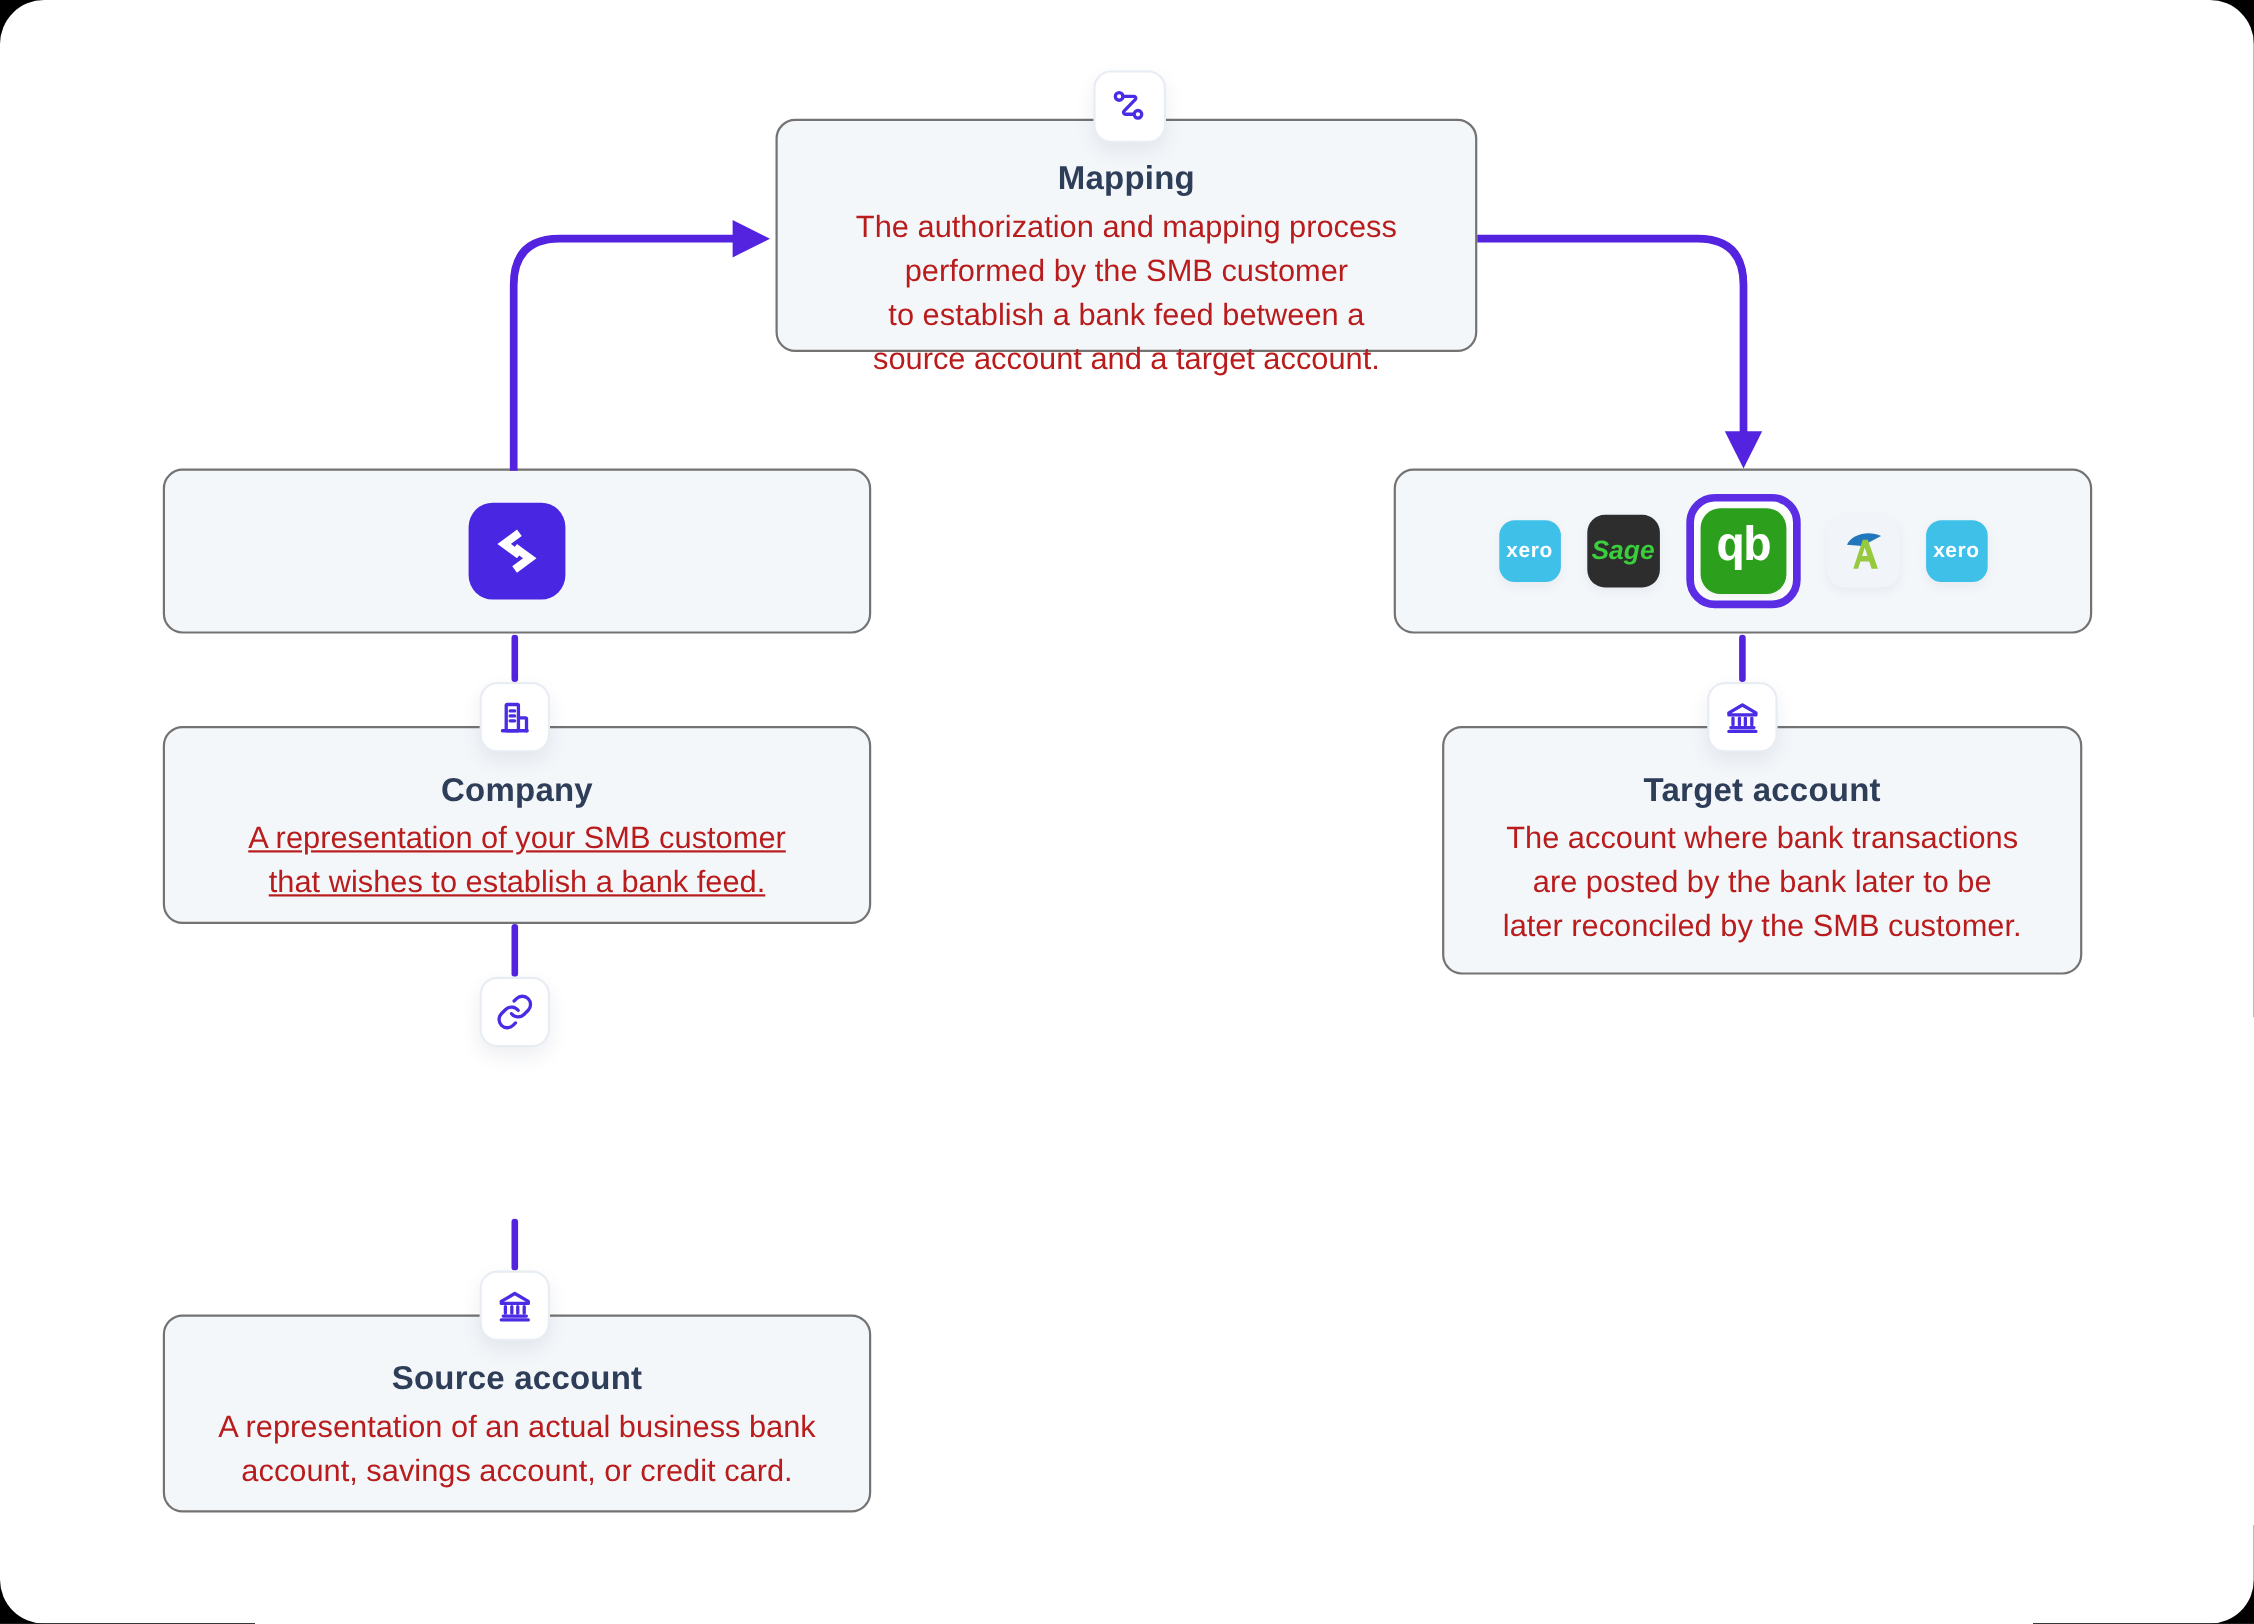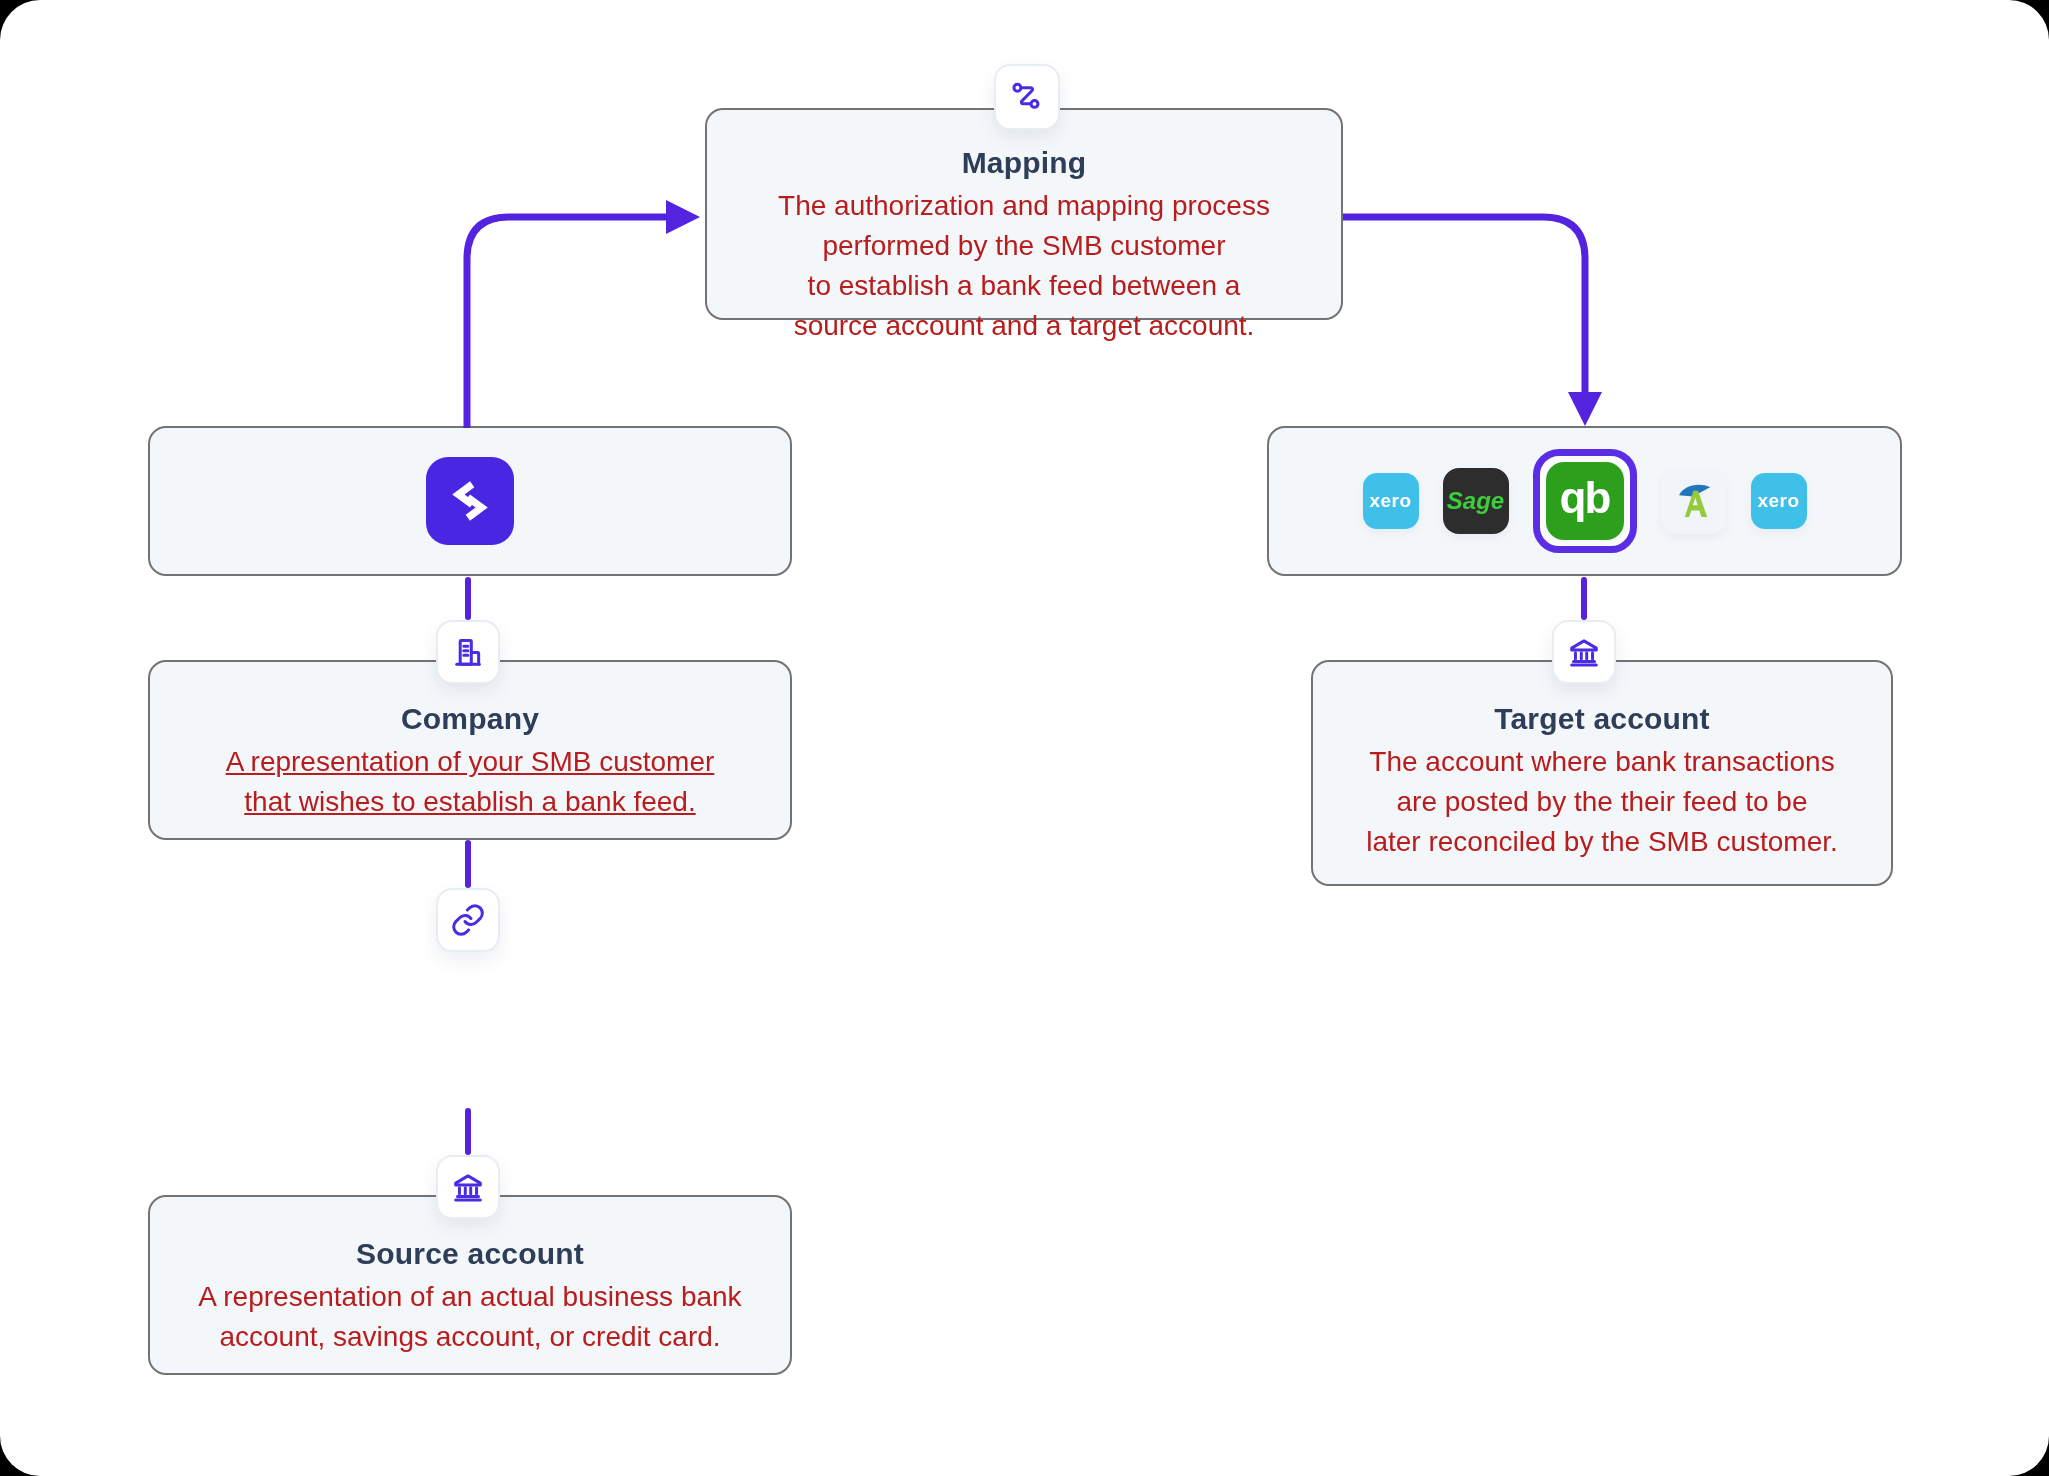--- a/index.html
+++ b/index.html
@@ -51,21 +51,21 @@
   .tile{border-radius:14px;display:flex;align-items:center;justify-content:center;
         box-shadow:0 4px 10px rgba(30,41,80,.06);}
   .tile-xero{width:56px;height:56px;background:#3FC0E8;color:#fff;font-size:19px;font-weight:700;
              letter-spacing:.5px;}
   .tile-sage{width:66px;height:66px;background:#2E2D2E;border-radius:16px;color:#3BCE3B;
              font-size:24px;font-weight:700;font-style:italic;}
   .qb-ring{width:104px;height:104px;border:7px solid #5B2EE6;border-radius:26px;background:#fff;
            box-sizing:border-box;display:flex;align-items:center;justify-content:center;}
   .tile-qb{width:78px;height:78px;background:#2CA01C;border-radius:18px;color:#fff;
            font-size:44px;font-weight:700;letter-spacing:-2px;display:flex;align-items:center;
-           justify-content:center;padding-bottom:6px;box-sizing:border-box;}
+           justify-content:center;padding-bottom:6px;box-sizing:border-box;font-family:Liberation Mono, monospace;}
   .tile-freeagent{width:66px;height:66px;background:#F1F5F9;border-radius:16px;}
   .tile-freeagent svg{width:46px;height:46px;}
 
   
   .wires{position:absolute;inset:0;z-index:2;pointer-events:none;}
 </style>
 </head>
 <body>
 
 <div class="stage">
@@ -170,15 +170,15 @@
 
   <div class="badge badge-target">
     <svg viewBox="0 0 24 24">
       <path d="M3.8 9.4 L12 4.6 L20.2 9.4 L20.2 10.6 L3.8 10.6 Z"></path>
       <path d="M6.3 12.5v4M10.2 12.5v4M13.8 12.5v4M17.7 12.5v4"></path>
       <path d="M5 18.3h14M3.8 20.6h16.4"></path>
     </svg>
   </div>
   <div class="card box-target">
     <div class="title">Target account</div>
-    <div class="desc desc-target">The account where bank transactions are posted by the their feed to be later reconciled by the SMB customer.</div>
+    <div class="desc desc-target">The account where bank transactions are posted by the bank later to be later reconciled by the SMB customer.</div>
   </div>
 </div>
 
 </body></html>

